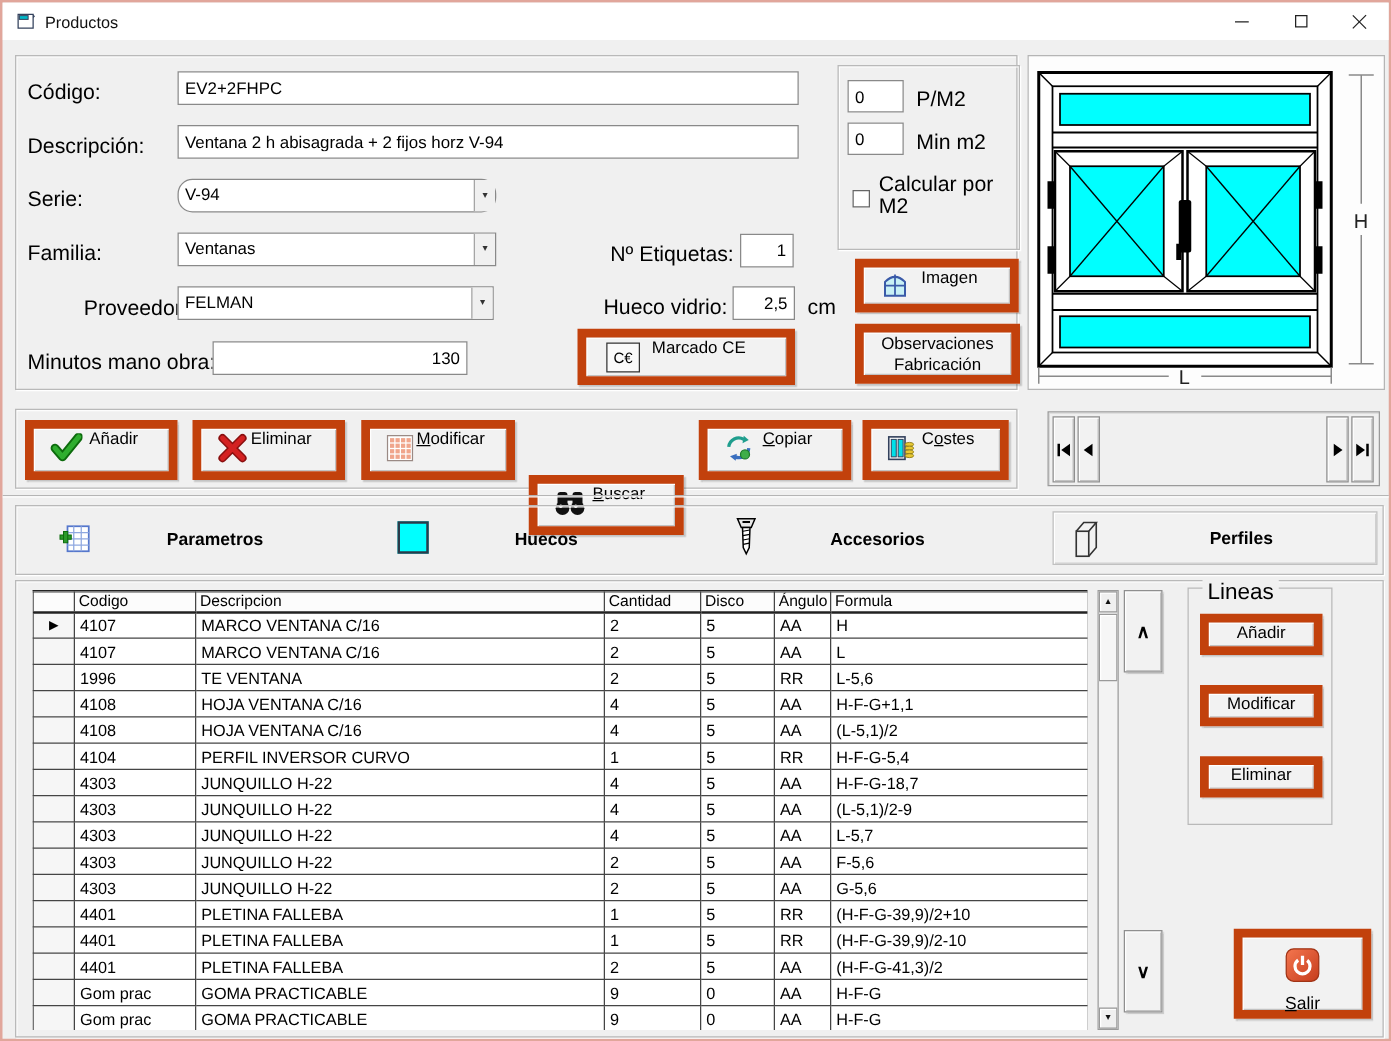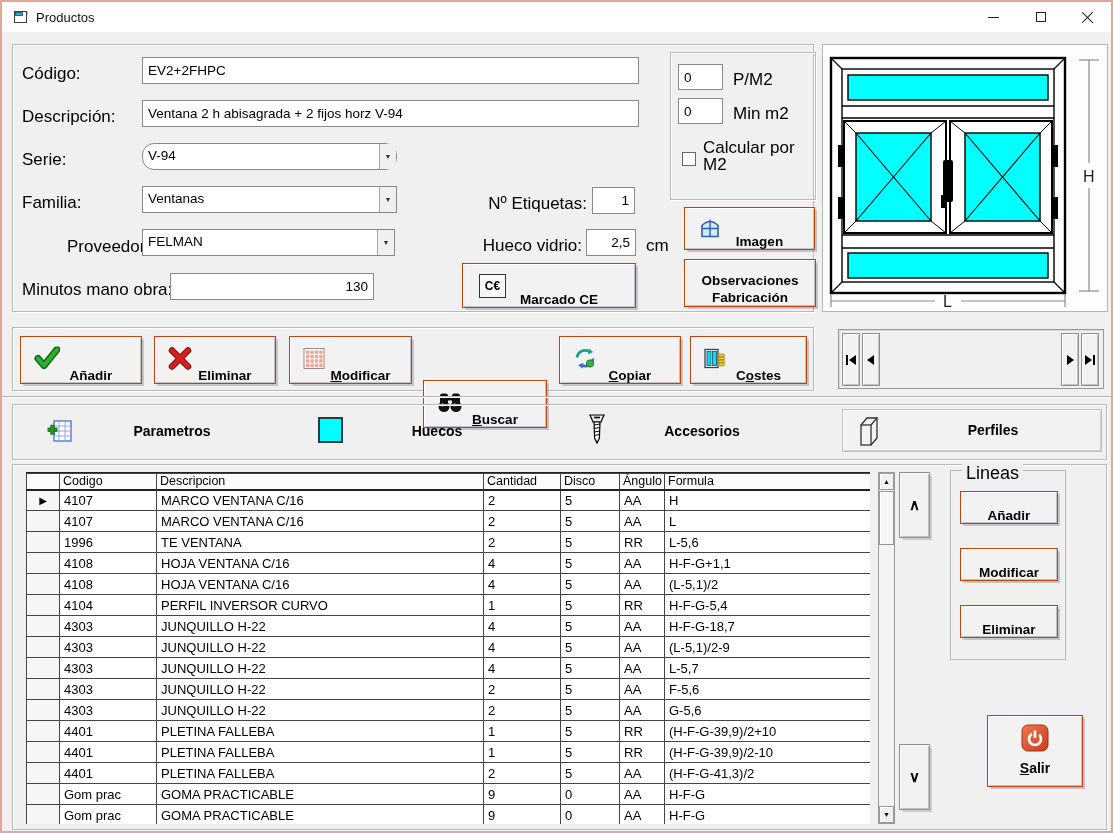--- a/index.html
+++ b/index.html
@@ -23,23 +23,23 @@
   .g-x::after{transform:rotate(-45deg);}
   
   .groupbox{position:absolute;border:1px solid #b9b9b9;box-shadow:1px 1px 0 #ffffff, inset 1px 1px 0 #fdfdfd;}
   .lbl{position:absolute;font-size:17px;white-space:nowrap;}
   .tin{position:absolute;background:#fff;border:1px solid #898989;font-family:"Liberation Sans",sans-serif;font-size:13.5px;padding:0 5px;color:#000;}
   .tin.right{text-align:right;}
   .combo{position:absolute;background:#fff;border:1px solid #898989;}
   .combo .cv{position:absolute;left:5px;top:4px;font-size:13.5px;white-space:nowrap;}
   .combo .cbtn{position:absolute;right:0;top:0;bottom:0;width:17px;background:#f0f0f0;border-left:1px solid #a5a5a5;
     display:flex;align-items:center;justify-content:center;font-size:7px;color:#333;}
-  .btn3d{position:absolute;background:#f2f2f2;border:1px solid #c2410c;
+  .btn3d{position:absolute;background:#f2f2f2;border:7px solid #c2410c;
     box-shadow:inset 1px 1px 0 #ffffff,inset -1px -1px 0 #c2c2c2,1.5px 1.5px 1px rgba(0,0,0,0.18);
-    display:flex;align-items:flex-end;justify-content:center;font-size:13.5px;cursor:default;font-weight:bold;}
+    display:flex;align-items:flex-start;justify-content:center;font-size:13.5px;cursor:default;}
   .btn3d u{text-decoration:underline;}
   .chkbox{position:absolute;width:14px;height:14px;background:#fff;border:1px solid #666;}
   
   .tool-ic{position:absolute;left:13px;top:50%;transform:translateY(-50%);}
   .tool-label{width:100%;text-align:center;padding-left:20px;}
   
   .navigator{position:absolute;left:836px;top:327px;width:266px;height:60px;background:#f0f0f0;border:1px solid #9a9a9a;box-shadow:inset 1px 1px 0 #d9d9d9;}
   .navbtn{position:absolute;top:3px;width:18px;height:53px;background:#f2f2f2;border:1px solid #8f8f8f;
     box-shadow:inset 1px 1px 0 #fff,inset -1px -1px 0 #c2c2c2;display:flex;align-items:center;justify-content:center;}
   
@@ -583,21 +583,21 @@
   <div class="btn3d" style="left:958px;top:489px;width:98px;height:33px;">
       <span>Añadir</span>
     </div>
   <div class="btn3d" style="left:958px;top:546px;width:98px;height:33px;">
       <span>Modificar</span>
     </div>
   <div class="btn3d" style="left:958px;top:603px;width:98px;height:33px;">
       <span>Eliminar</span>
     </div>
 
-  <div class="btn3d" style="left:985px;top:713px;width:96px;height:72px;">
+  <div class="btn3d" style="left:985px;top:741px;width:110px;height:72px;">
     <span style="position:absolute;left:50%;top:8px;transform:translateX(-50%);">
       <svg width="28" height="28" viewBox="0 0 28 28">
         <defs>
           <linearGradient id="pw" x1="0" y1="0" x2="1" y2="1">
             <stop offset="0" stop-color="#f4764f"></stop>
               <stop offset="1" stop-color="#c63d1c"></stop>
           </linearGradient>
         </defs>
         <rect x="1" y="1" width="26" height="26" rx="6" fill="url(#pw)" stroke="#a03315" stroke-width="1"></rect>
         <circle cx="14" cy="15" r="6" fill="none" stroke="#fff" stroke-width="2.6" stroke-dasharray="24.4 7.7"></circle>

